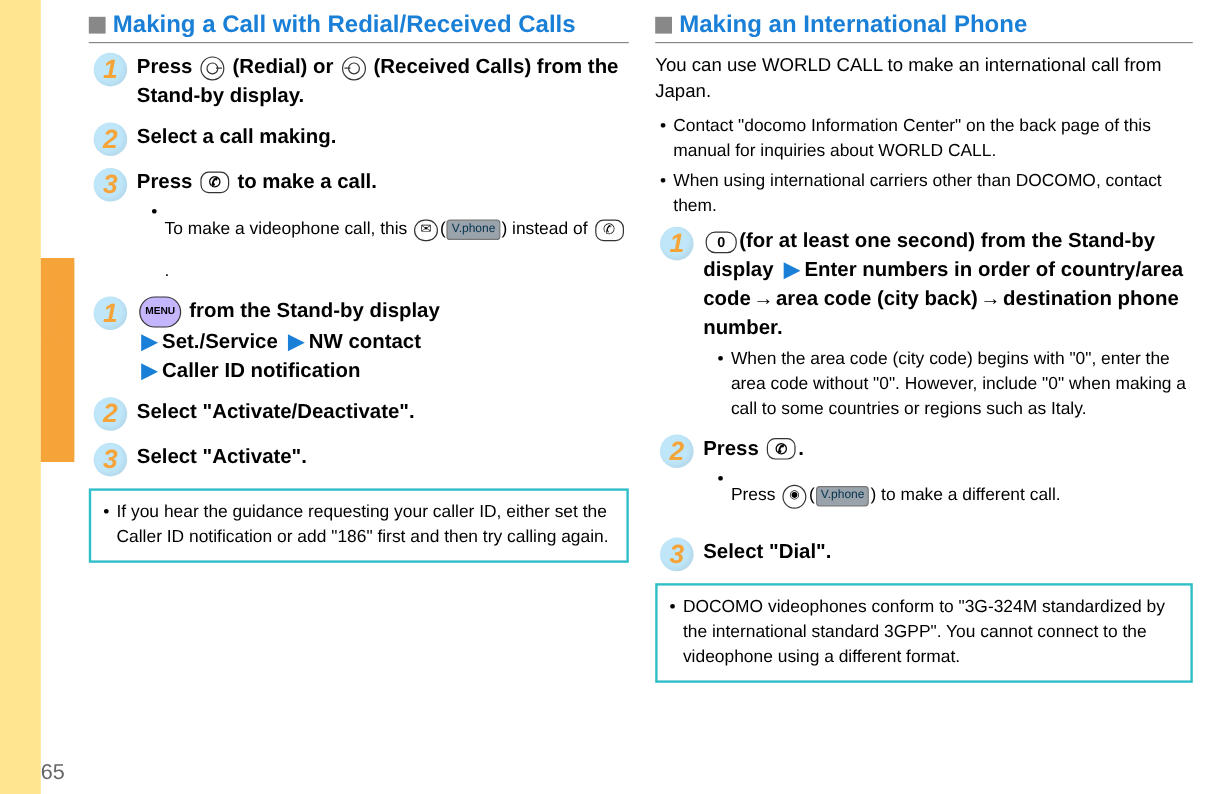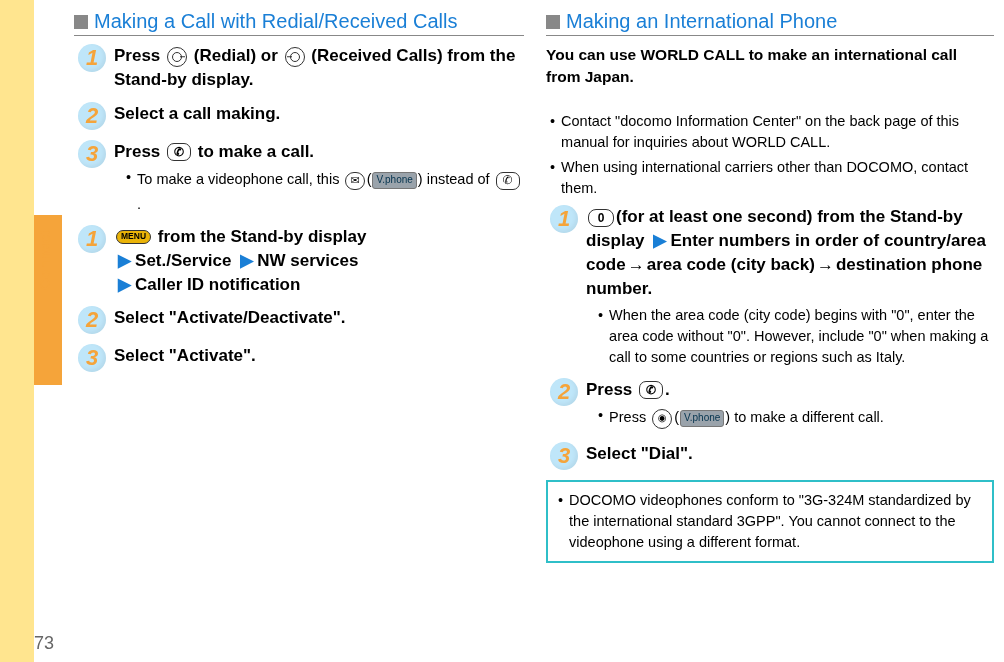--- a/index.html
+++ b/index.html
@@ -56,21 +56,21 @@
     gap: 0;
   }
   .col {
     width: 470px;
     padding: 8px 10px 8px 10px;
   }
   .col-right { padding-left: 12px; }
   .section-title {
     color: #1a7fd6;
     font-size: 20px;
-    font-weight: normal;
+    font-weight: bold;
     border-bottom: 1px solid #888;
     padding-bottom: 2px;
     margin-bottom: 8px;
     margin-top: 2px;
   }
   .section-title .tab-square {
     display: inline-block;
     width: 14px;
     height: 14px;
     background: #888;
@@ -108,21 +108,21 @@
     line-height: 1.4;
   }
   .step-sub {
     font-size: 14.5px;
     line-height: 1.45;
     margin-top: 4px;
     padding-left: 12px;
   }
   .bullet { display: flex; }
   .bullet::before { content: "•"; margin-right: 6px; }
-  .intro-bold { font-weight: bold; font-size: 15.5px; line-height: 1.4; margin-bottom: 24px; }
+  .intro-bold { font-weight: normal; font-size: 15.5px; line-height: 1.4; margin-bottom: 8px; }
   .intro-bullets { font-size: 14.5px; line-height: 1.45; }
   .intro-bullets .bullet { margin-bottom: 4px; padding-left: 4px; }
   .note-box {
     border: 2px solid #2fbfc8;
     padding: 8px 10px;
     font-size: 14.5px;
     line-height: 1.45;
     margin-top: 6px;
   }
   .note-box .bullet { display: flex; }
@@ -157,33 +157,33 @@
     display: inline-flex;
     align-items: center;
     justify-content: center;
     vertical-align: middle;
     border: 1.5px solid #333;
     border-radius: 999px;
     font-size: 8.5px;
     font-weight: bold;
     padding: 2px 4px;
     margin: 0 2px;
-    background: #eab308;
-    height: 14px;
+    background: #c4b5fd;
+    height: 26px;
   }
   .icon-3d {
     display: inline-block;
     vertical-align: middle;
     background: #9aa3ab;
     border: 1px solid #777;
     border-radius: 3px;
     font-size: 10px;
     color: #03324d;
     padding: 0 3px;
-    margin: 5px 1px;
+    margin: 16px 1px;
   }
   .tri { color: #1a7fd6; font-weight: bold; margin: 0 4px; }
   .arrow { margin: 0 2px; }
   .icon-redial, .icon-received {
     display:inline-block; vertical-align:middle; border:1.5px solid #333;
     border-radius:999px; width:20px; height:20px; position:relative; margin:0 2px;
   }
   .icon-redial::after, .icon-received::after {
     content:""; position:absolute; top:50%; left:50%; width:8px; height:8px;
     border:1.5px solid #333; border-radius:999px; transform:translate(-50%,-50%);
@@ -200,21 +200,21 @@
     border:1.5px solid #333; border-radius:999px; width:20px; height:20px; font-size:10px;
     margin:0 2px; background:#fff;
   }
 </style>
 </head>
 <body>
 
 <div class="yellow-spine"></div>
 <div class="orange-block"></div>
 <div class="connect-label">Connect</div>
-<div class="page-num">73</div>
+<div class="page-num">65</div>
 
 <div class="columns">
 
   <div class="col">
 
     <div class="section-title">
       <span class="tab-square"></span><span style="display:inline-block; vertical-align:top; width:calc(100% - 26px);">Making a Call with Redial/Received Calls</span>
     </div>
 
     <div class="step">
@@ -254,40 +254,45 @@
       </div>
     </div>
 
 
     <div class="step">
       <span class="step-num">1</span>
       <div class="step-body">
         <div class="step-main">
           <span class="icon-menu">MENU</span><span> from the Stand-by display</span><br>
           <span class="tri">▶</span><span>Set./Service</span>
-          <span class="tri">▶</span><span>NW services</span><br>
+          <span class="tri">▶</span><span>NW contact</span><br>
           <span class="tri">▶</span><span>Caller ID notification</span>
         </div>
       </div>
     </div>
 
     <div class="step">
       <span class="step-num">2</span>
       <div class="step-body">
         <div class="step-main">Select "Activate/Deactivate".</div>
       </div>
     </div>
 
     <div class="step">
       <span class="step-num">3</span>
       <div class="step-body">
         <div class="step-main">Select "Activate".</div>
       </div>
     </div>
 
+    <div class="note-box">
+      <div class="bullet">
+          <span>If you hear the guidance requesting your caller ID, either set the Caller ID notification or add "186" first and then try calling again.</span>
+        </div>
+    </div>
 
   </div>
 
   <div class="col col-right">
 
     <div class="section-title">
       <span class="tab-square"></span><span>Making an International Phone</span>
     </div>
 
     <div class="intro-bold">You can use WORLD CALL to make an international call from Japan.</div>

